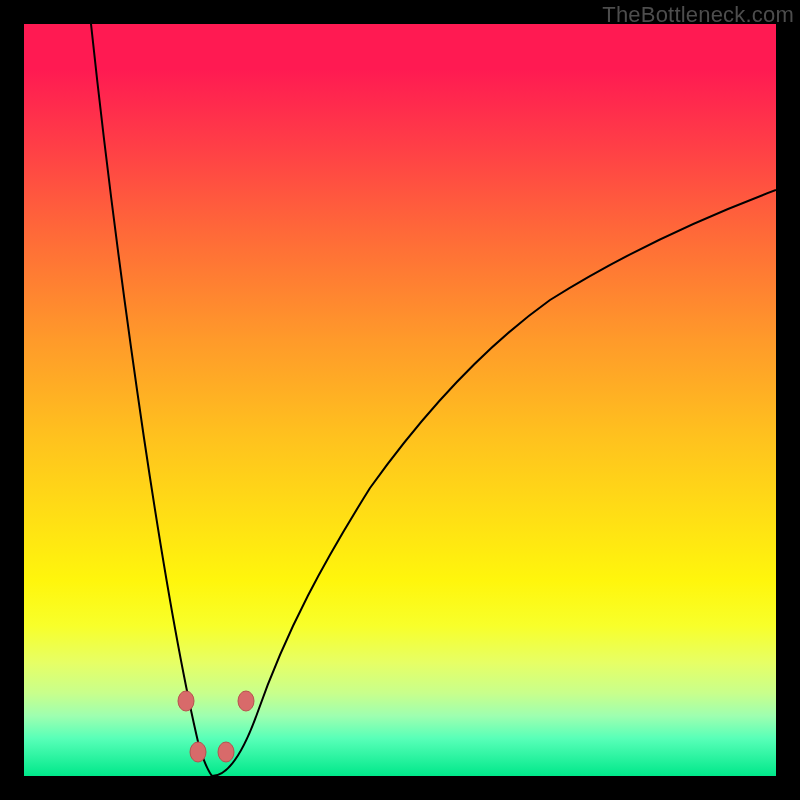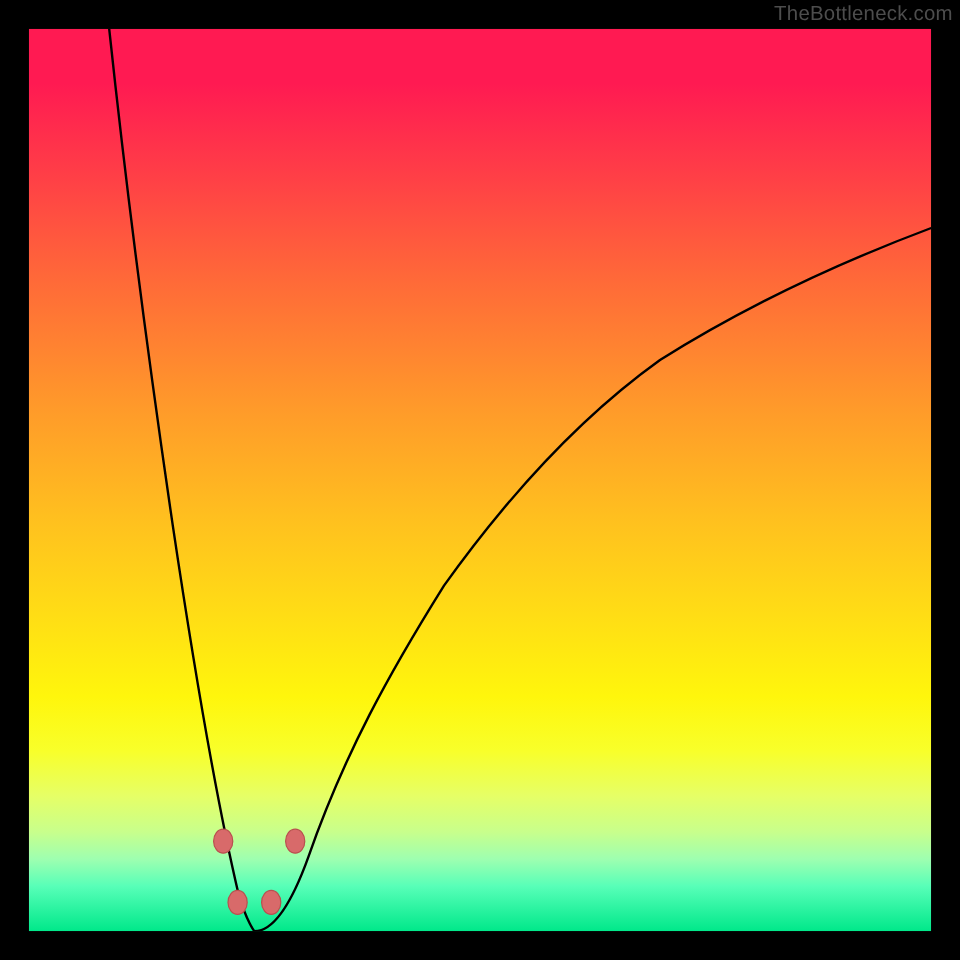--- a/index.html
+++ b/index.html
@@ -46,21 +46,21 @@
       #9effb0 92%,
       #58ffb8 95%,
       #00e88a 100%
     );
   }
   .watermark {
     position: absolute;
     top: 2px;
     right: 6px;
     color: #4d4d4d;
-    font-size: 17px;
+    font-size: 22px;
     font-weight: 500;
     letter-spacing: 0.2px;
     user-select: none;
   }
   svg.curve {
     position: absolute;
     inset: 0;
     width: 752px;
     height: 752px;
   }

